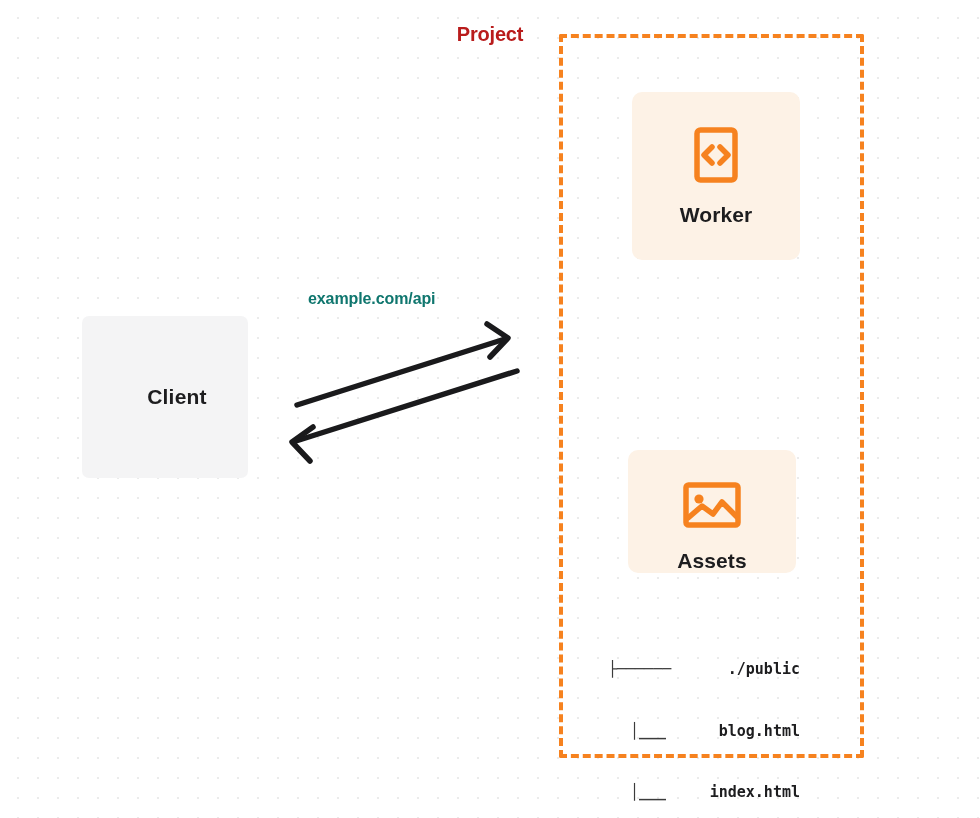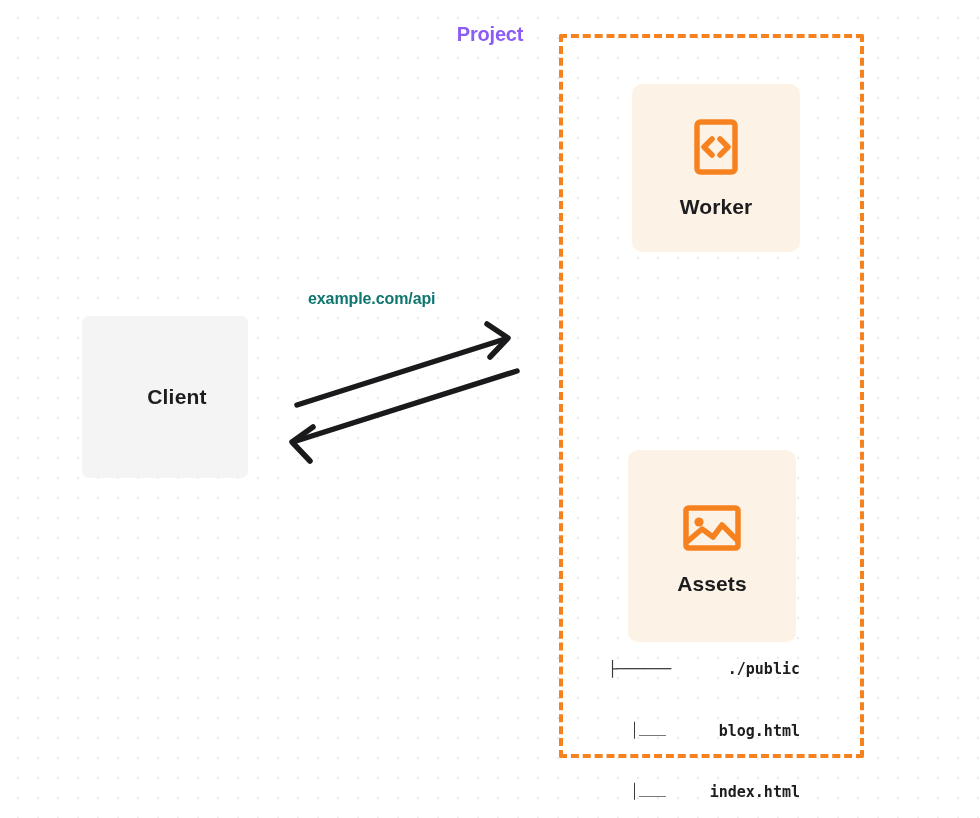--- a/index.html
+++ b/index.html
@@ -75,46 +75,47 @@
   }
   #project-title {
     position: absolute;
     left: 50%;
     top: 34px;
     transform: translate(-50%, -50%);
     background: #ffffff;
     padding: 0 7px;
     font-size: 20px;
     font-weight: bold;
-    color: #8b5cf6;
+    color: #b91c1c;
     letter-spacing: -0.2px;
     white-space: nowrap;
   }
 
   
   .service-card {
     position: absolute;
     background: #fdf2e6;
     border-radius: 10px;
     display: flex;
     flex-direction: column;
     align-items: center;
     justify-content: center;
   }
   #worker-card {
     left: 632px;
-    top: 84px;
+    top: 92px;
     width: 168px;
     height: 168px;
   }
   #assets-card {
     left: 628px;
     top: 450px;
     width: 168px;
-    height: 192px;
+    height: 123px;
+    justify-content: flex-end;
   }
   .service-card .card-icon {
     width: 64px;
     height: 64px;
     display: block;
     margin-bottom: 14px;
   }
   #assets-card .card-icon {
     margin-bottom: 12px;
   }
@@ -146,21 +147,21 @@
   }
   #file-tree .tree-branch {
     position: absolute;
     left: 0;
     color: #3b3b3b;
   }
   #file-tree .tree-name {
     text-align: left;
   }
   #file-tree .tree-row-root .tree-branch { left: 0; }
-  #file-tree .tree-row-child .tree-branch { left: 22px; font-family: Liberation Mono, monospace; }
+  #file-tree .tree-row-child .tree-branch { left: 22px; }
 </style>
 </head>
 <body>
 
 <div id="client-box">
   <span class="box-label">Client</span>
 </div>
 
 <svg id="arrows-layer" viewBox="0 0 980 818" xmlns="http://www.w3.org/2000/svg">
   <g fill="none" stroke="#1a1a1c" stroke-width="5.5" stroke-linecap="round" stroke-linejoin="round">

